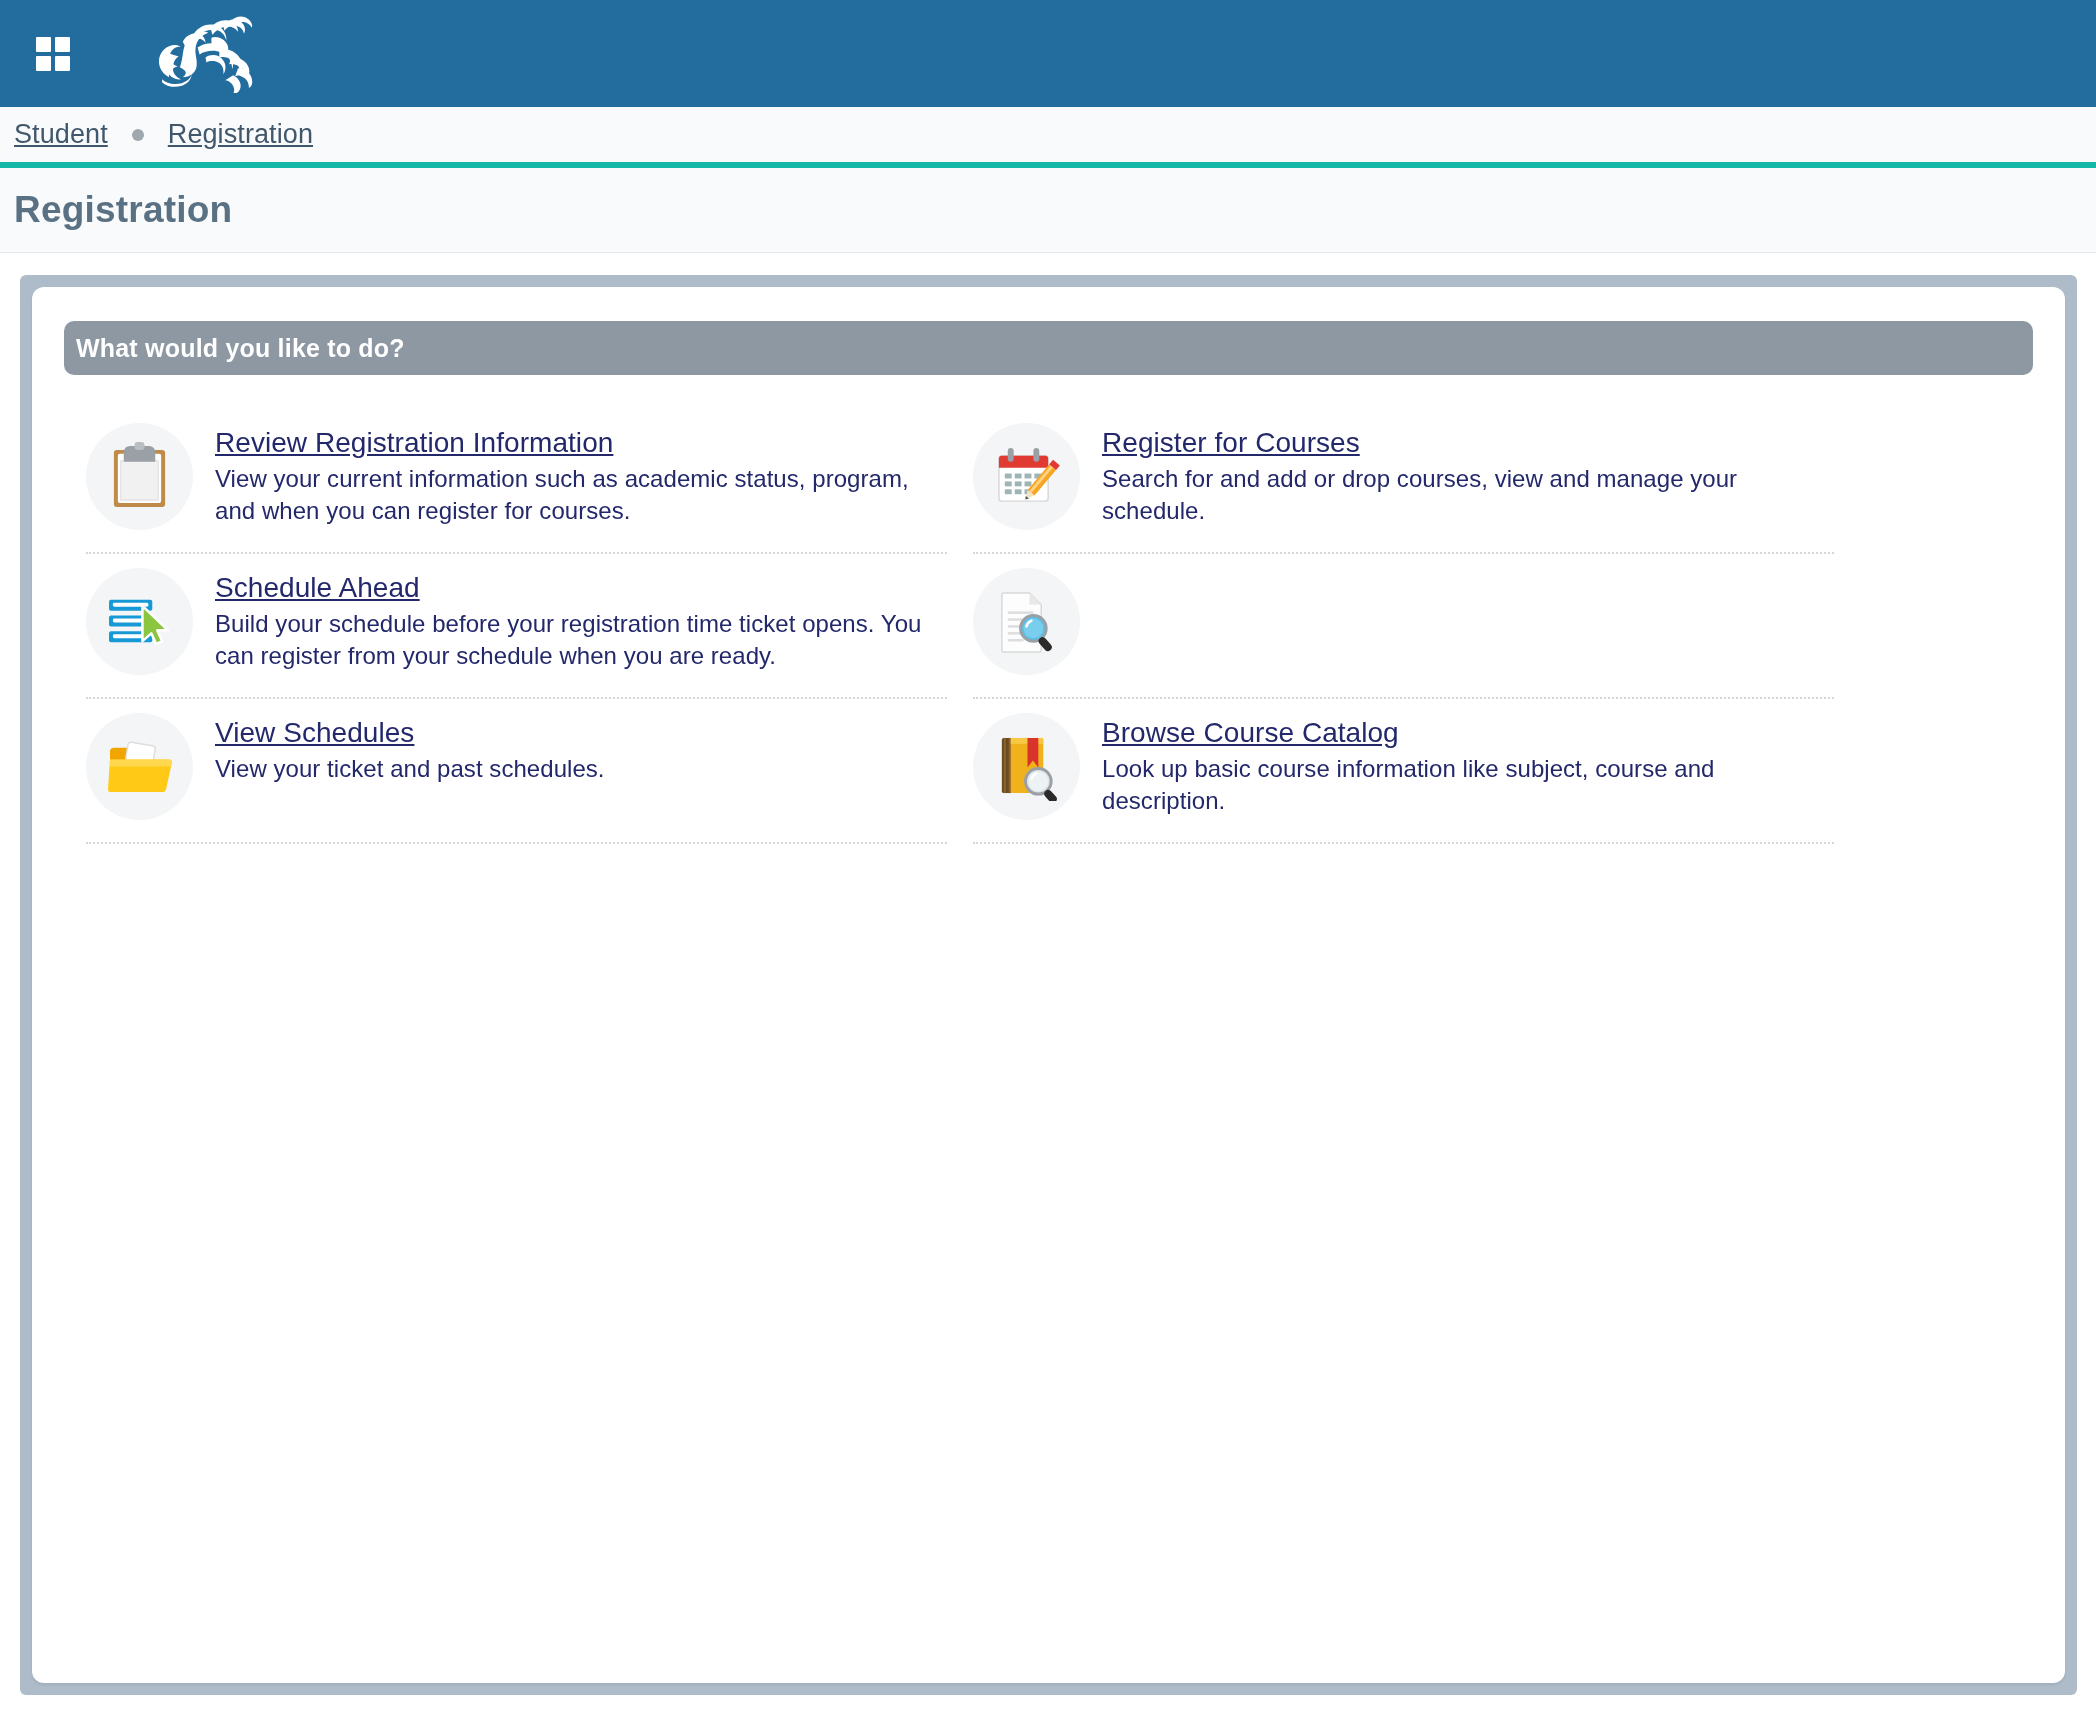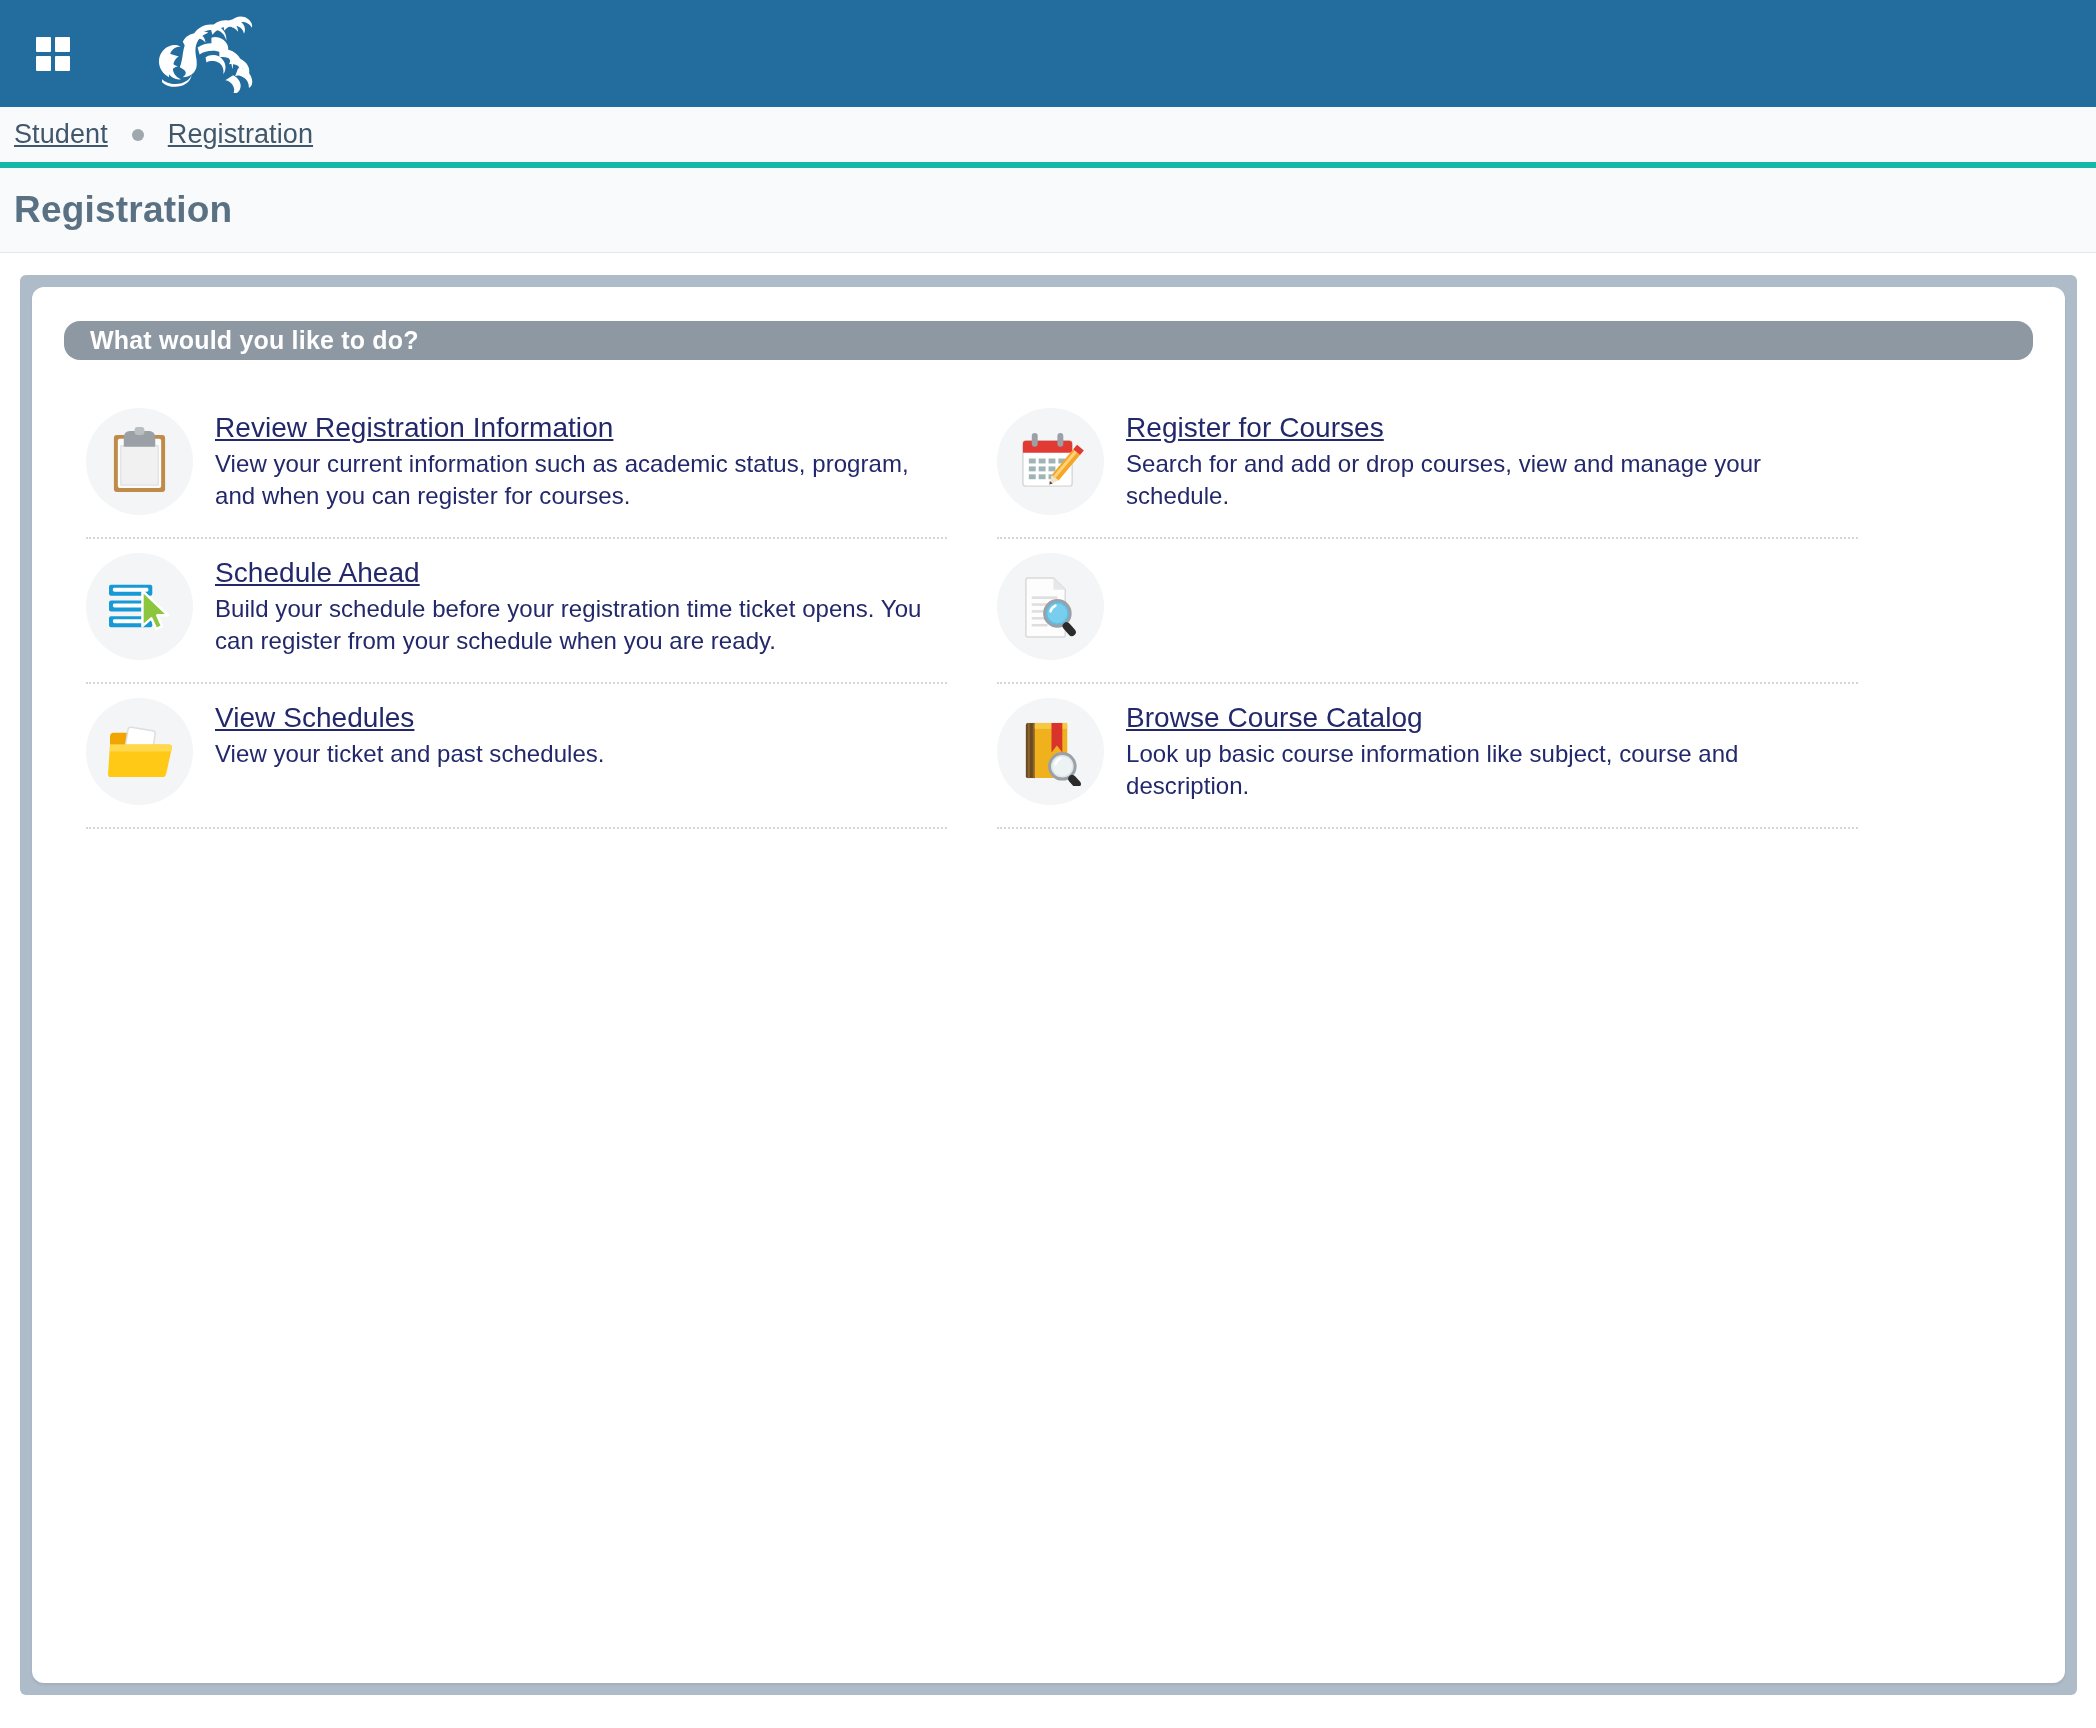--- a/index.html
+++ b/index.html
@@ -105,39 +105,39 @@
     background: #ffffff;
     border-radius: 12px;
     box-sizing: border-box;
     padding: 34px 32px 0 32px;
     box-shadow: 0 2px 3px rgba(0,0,0,0.07);
   }
 
   
   .section-header {
     background: #8d98a3;
-    border-radius: 16px;
-    height: 39px;
-    display: flex;
-    align-items: center;
-    padding-left: 26px;
+    border-radius: 10px;
+    height: 54px;
+    display: flex;
+    align-items: center;
+    padding-left: 12px;
     box-sizing: border-box;
   }
   .section-header-text {
     color: #ffffff;
     font-size: 25px;
     font-weight: bold;
     letter-spacing: 0.2px;
   }
 
   
   .cards-grid {
     display: grid;
     grid-template-columns: 861px 861px;
-    column-gap: 50px;
+    column-gap: 26px;
     margin-top: 34px;
     padding-left: 22px;
   }
   .card {
     display: flex;
     align-items: flex-start;
     border-bottom: 2px dotted #d2d7da;
     padding: 14px 0 22px 0;
     min-height: 123px;
     box-sizing: border-box;

